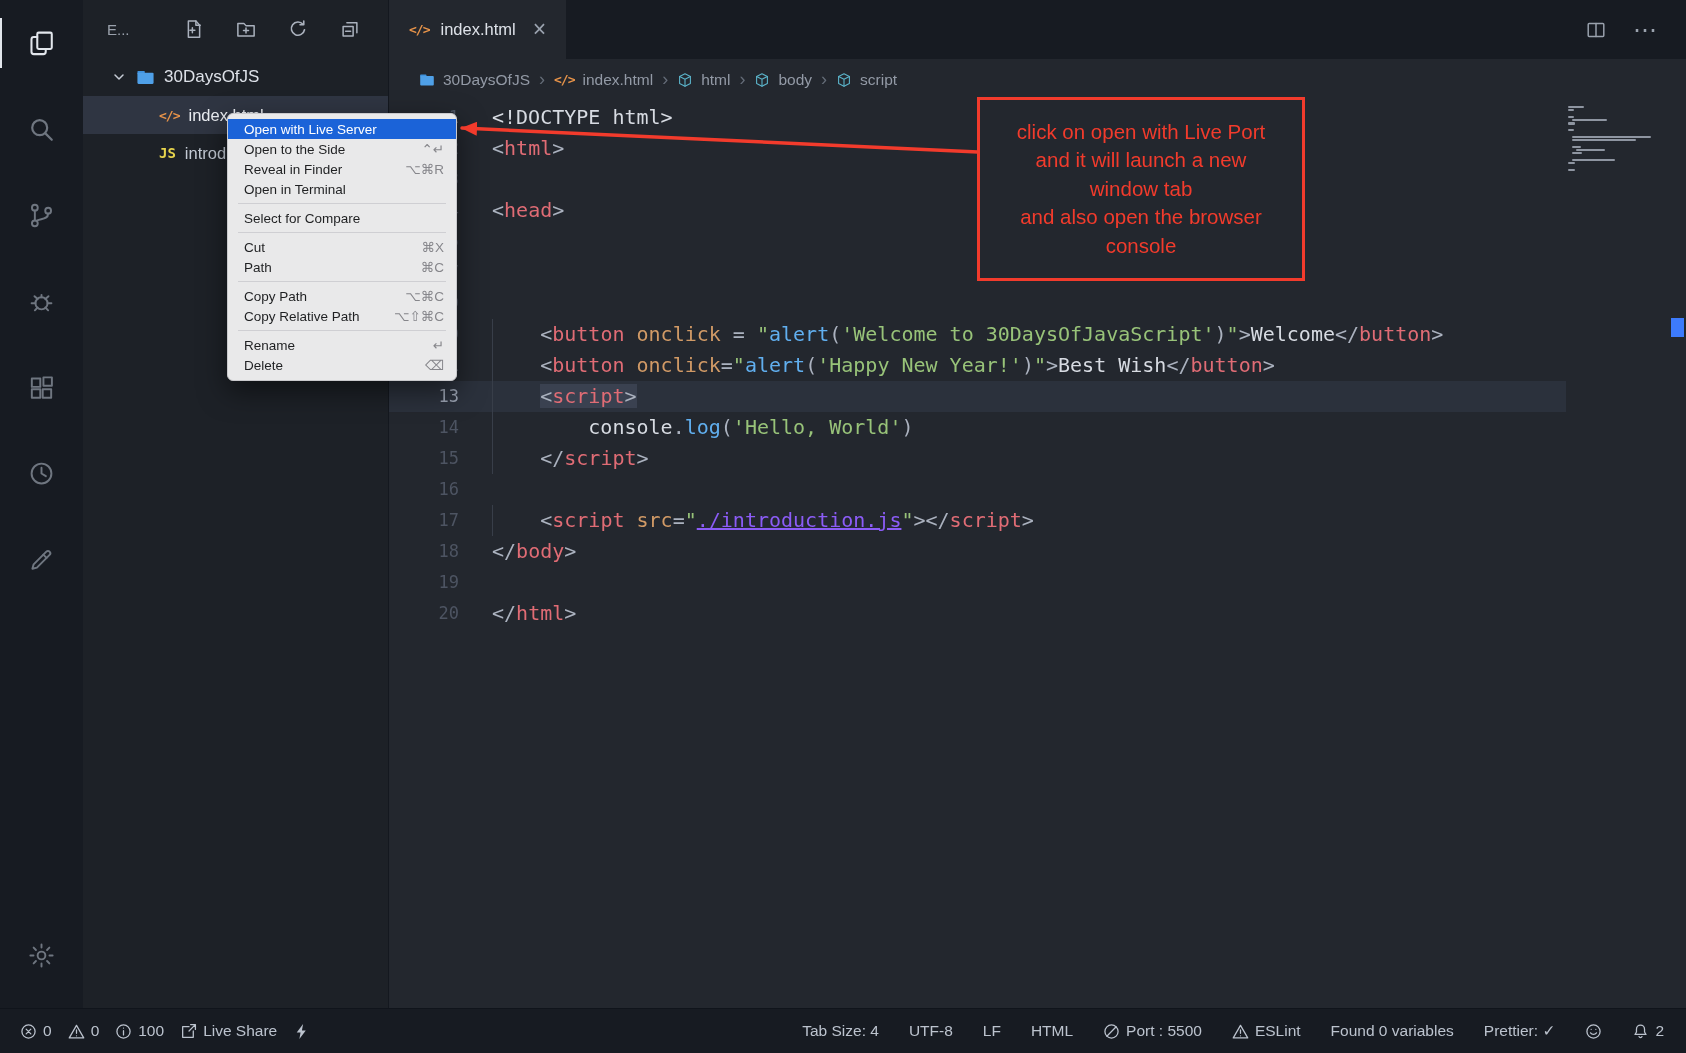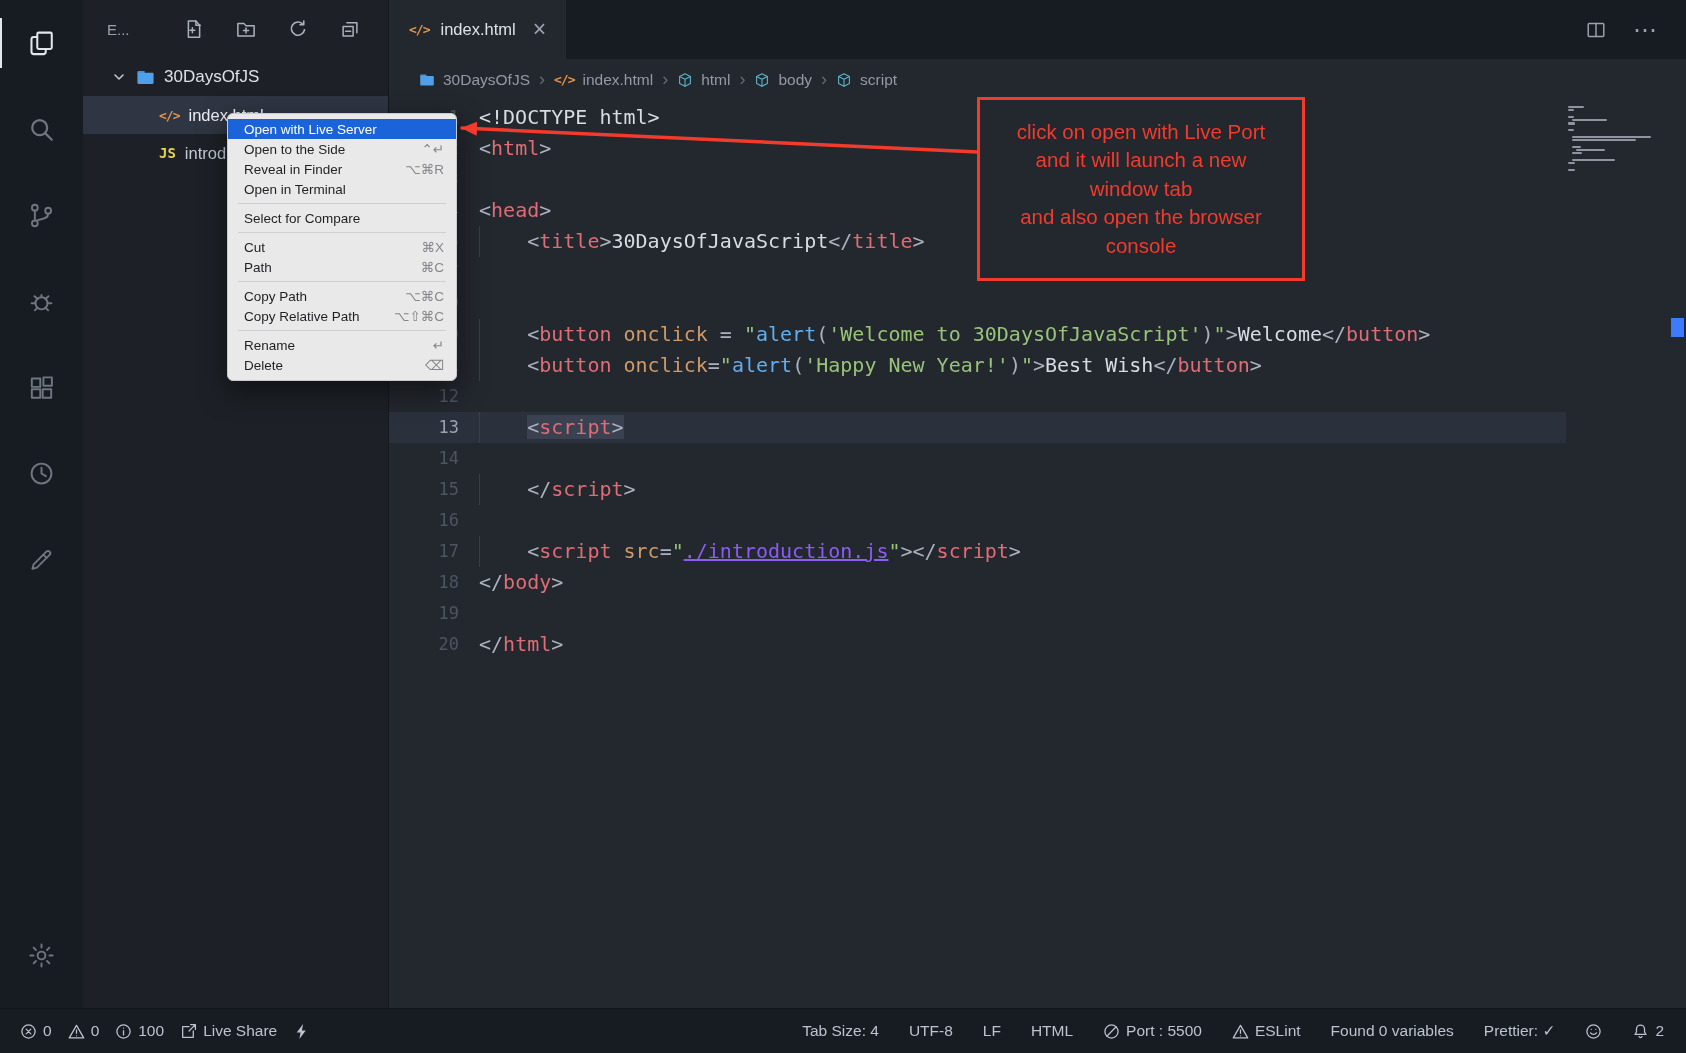--- a/index.html
+++ b/index.html
@@ -51,21 +51,21 @@
   .breadcrumb { height:41px; display:flex; align-items:center; padding-left:30px; color:#939aa6; font-size:15.5px; gap:9px; }
   .bc-item { display:flex; align-items:center; gap:8px; cursor:pointer; }
   .bc-ic { width:16px; height:16px; }
   .bc-sep { color:#646c78; font-size:18px; }
 
   .code-area { flex:1; position:relative; font-family:"DejaVu Sans Mono", monospace; font-size:20px; line-height:31px; padding-top:2px; }
   .code-line { display:flex; height:31px; width:calc(100% - 120px); }
   .code-line.active { background:#2b313c; }
   .gutter { width:70px; flex:none; text-align:right; color:#4d5462; font-size:17px; }
   .code-line.active .gutter { color:#9aa2b1; }
-  .code { margin-left:20px; white-space:pre; position:relative; color:#d7dbe2; }
+  .code { margin-left:33px; white-space:pre; position:relative; color:#d7dbe2; }
   .code-line.ind .code::before { content:""; position:absolute; left:0; top:0; bottom:0; width:1px; background:#383e49; }
   .tok-p{color:#abb2bf;} .tok-tag{color:#e06c75;} .tok-attr{color:#d19a66;}
   .tok-str{color:#98c379;} .tok-fn{color:#61afef;} .tok-plain{color:#d7dbe2;}
   .tok-link{color:#8b5cf6;text-decoration:underline;}
   .tok-bg{background:#3a4150;}
 
   .minimap { position:absolute; top:6px; right:26px; width:92px; }
   .mm-line { height:3.3px; }
   .mm-bar { height:2.1px; border-radius:1px; opacity:.9; }
   .overview-marker { position:absolute; top:218px; right:2px; width:13px; height:19px; background:#3d7bfd; }
@@ -304,48 +304,44 @@
             <div class="code-line">
               <div class="gutter">3</div>
               <div class="code"></div>
             </div>
             <div class="code-line">
               <div class="gutter">4</div>
               <div class="code"><span class="tok-p">&lt;</span><span class="tok-tag">head</span><span class="tok-p">&gt;</span></div>
             </div>
             <div class="code-line ind">
               <div class="gutter">5</div>
-              <div class="code"><span class="tok-plain">    </span><span class="tok-p">&lt;</span><span class="tok-tag">title</span><span class="tok-p">&gt;</span><span class="tok-plain">30DaysOfJavaScript</span><span class="tok-p">&lt;/</span><span class="tok-tag">title</span><span class="tok-p">&gt;</span></div>
             </div>
             <div class="code-line">
               <div class="gutter">7</div>
               <div class="code"></div>
             </div>
             <div class="code-line">
               <div class="gutter">9</div>
               <div class="code"></div>
             </div>
             <div class="code-line ind">
               <div class="gutter">10</div>
               <div class="code"><span class="tok-plain">    </span><span class="tok-p">&lt;</span><span class="tok-tag">button</span><span class="tok-plain"> </span><span class="tok-attr">onclick</span><span class="tok-p"> = </span><span class="tok-str">"</span><span class="tok-fn">alert</span><span class="tok-p">(</span><span class="tok-str">'Welcome to 30DaysOfJavaScript'</span><span class="tok-p">)</span><span class="tok-str">"</span><span class="tok-p">&gt;</span><span class="tok-plain">Welcome</span><span class="tok-p">&lt;/</span><span class="tok-tag">button</span><span class="tok-p">&gt;</span></div>
             </div>
             <div class="code-line ind">
               <div class="gutter">11</div>
               <div class="code"><span class="tok-plain">    </span><span class="tok-p">&lt;</span><span class="tok-tag">button</span><span class="tok-plain"> </span><span class="tok-attr">onclick</span><span class="tok-p">=</span><span class="tok-str">"</span><span class="tok-fn">alert</span><span class="tok-p">(</span><span class="tok-str">'Happy New Year!'</span><span class="tok-p">)</span><span class="tok-str">"</span><span class="tok-p">&gt;</span><span class="tok-plain">Best Wish</span><span class="tok-p">&lt;/</span><span class="tok-tag">button</span><span class="tok-p">&gt;</span></div>
             </div>
-            <div class="code-line">
-              <div class="gutter">12</div>
-              <div class="code"></div>
-            </div>
             <div class="code-line active ind">
               <div class="gutter">13</div>
               <div class="code"><span class="tok-plain">    </span><span class="tok-p tok-bg">&lt;</span><span class="tok-tag tok-bg">script</span><span class="tok-p tok-bg">&gt;</span></div>
             </div>
             <div class="code-line ind">
               <div class="gutter">14</div>
+              <div class="code"><span class="tok-plain">        </span><span class="tok-plain">console</span><span class="tok-p">.</span><span class="tok-fn">log</span><span class="tok-p">(</span><span class="tok-str">'Hello, World'</span><span class="tok-p">)</span></div>
             </div>
             <div class="code-line ind">
               <div class="gutter">15</div>
               <div class="code"><span class="tok-plain">    </span><span class="tok-p">&lt;/</span><span class="tok-tag">script</span><span class="tok-p">&gt;</span></div>
             </div>
             <div class="code-line">
               <div class="gutter">16</div>
               <div class="code"></div>
             </div>
             <div class="code-line ind">

